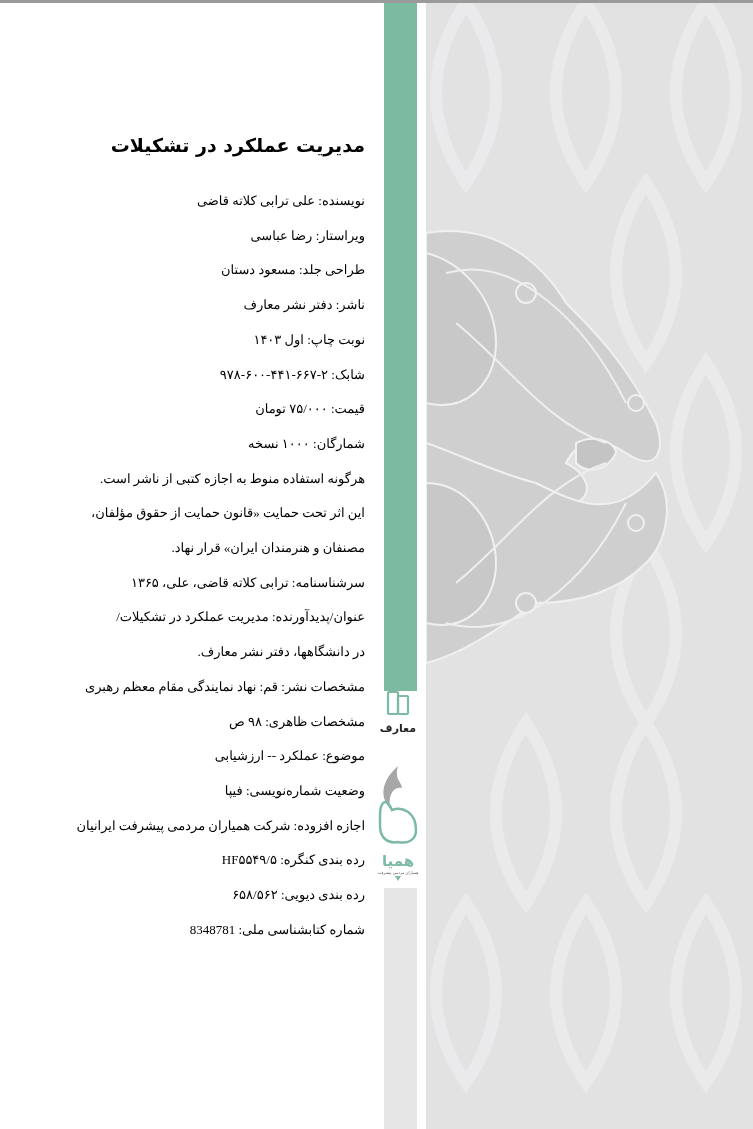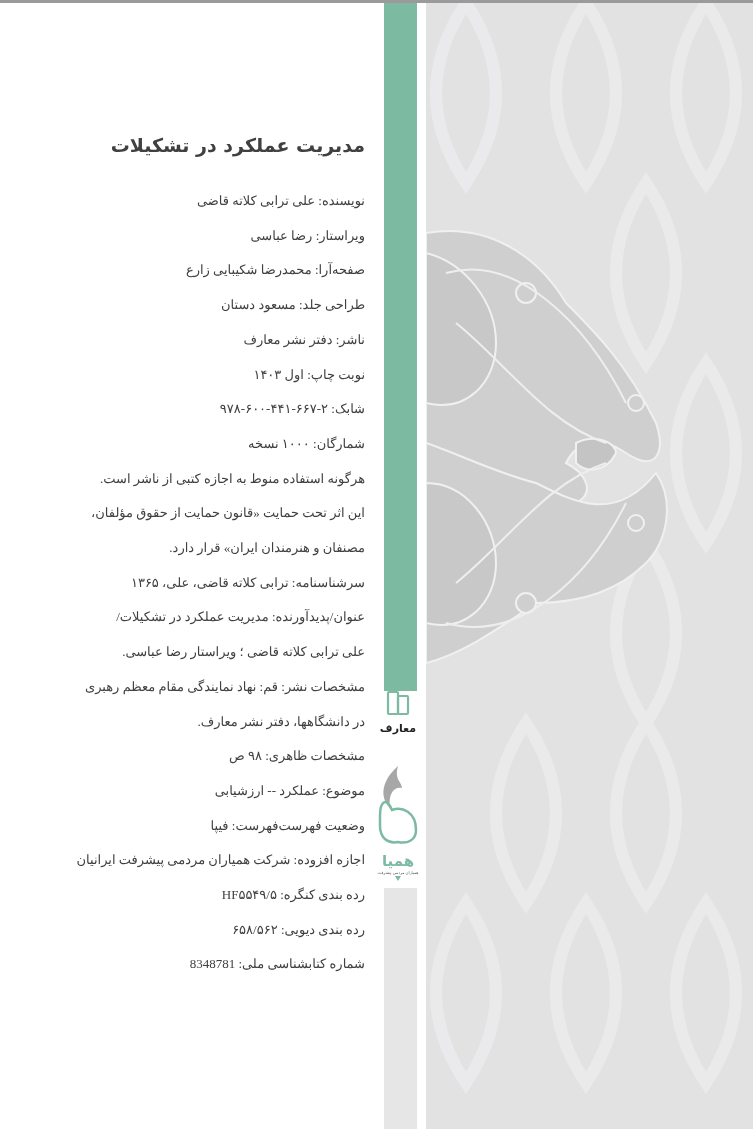--- a/index.html
+++ b/index.html
@@ -11,53 +11,52 @@
   .top-strip { position:absolute; left:0; top:0; width:753px; height:3px; background:#9a9a9a; }
   .green-bar { position:absolute; left:384px; top:3px; width:33px; height:688px; background:#7dbaa2; }
   .grey-bar { position:absolute; left:384px; top:888px; width:33px; height:241px; background:#e6e6e6; }
   .pattern-panel {
     position:absolute; left:426px; top:3px; width:327px; height:1126px;
     background:#e2e2e3; overflow:hidden;
   }
   .pattern-panel svg { position:absolute; left:0; top:0; }
   .text-col {
     position:absolute; right:388px; top:130px; width:340px;
-    direction:rtl; text-align:right; color:#404040;
+    direction:rtl; text-align:right; color:#000000;
   }
   .title { font-size:19px; font-weight:bold; margin:0 0 24px 0; line-height:30px; }
   .line { font-size:13px; line-height:34.7px; white-space:nowrap;font-family:Liberation Serif, serif; }
   .logo-maaref { position:absolute; left:372px; top:690px; width:52px; height:46px; }
   .logo-hamia { position:absolute; left:372px; top:762px; width:52px; height:120px; }
 </style>
 </head>
 <body>
 
 <div class="top-strip"></div>
 
 <div class="text-col">
   <div class="title">مدیریت عملکرد در تشکیلات</div>
   <div class="line">نویسنده: علی ترابی کلاته قاضی</div>
   <div class="line">ویراستار: رضا عباسی</div>
-  <div class="line">صفحه‌آرا: محمدرضا شکیبایی زارع</div>
   <div class="line">طراحی جلد: مسعود دستان</div>
   <div class="line">ناشر: دفتر نشر معارف</div>
   <div class="line">نوبت چاپ: اول ۱۴۰۳</div>
   <div class="line">شابک: ۲-۶۶۷-۴۴۱-۶۰۰-۹۷۸</div>
+  <div class="line">قیمت: ۷۵/۰۰۰ تومان</div>
   <div class="line">شمارگان: ۱۰۰۰ نسخه</div>
   <div class="line">هرگونه استفاده منوط به اجازه کتبی از ناشر است.</div>
   <div class="line">این اثر تحت حمایت «قانون حمایت از حقوق مؤلفان،</div>
-  <div class="line">مصنفان و هنرمندان ایران» قرار دارد.</div>
+  <div class="line">مصنفان و هنرمندان ایران» قرار نهاد.</div>
   <div class="line">سرشناسنامه: ترابی کلاته قاضی، علی، ۱۳۶۵</div>
   <div class="line">عنوان/پدیدآورنده: مدیریت عملکرد در تشکیلات/</div>
-  <div class="line">علی ترابی کلاته قاضی ؛ ویراستار رضا عباسی.</div>
+  <div class="line">در دانشگاهها، دفتر نشر معارف.</div>
   <div class="line">مشخصات نشر: قم: نهاد نمایندگی مقام معظم رهبری</div>
-  <div class="line">در دانشگاهها، دفتر نشر معارف.</div>
   <div class="line">مشخصات ظاهری: ۹۸ ص</div>
   <div class="line">موضوع: عملکرد -- ارزشیابی</div>
-  <div class="line">وضعیت فهرست‌فهرست: فیپا</div>
+  <div class="line">وضعیت شماره‌نویسی: فیپا</div>
   <div class="line">اجازه افزوده: شرکت همیاران مردمی پیشرفت ایرانیان</div>
   <div class="line">رده بندی کنگره: HF۵۵۴۹/۵</div>
   <div class="line">رده بندی دیویی: ۶۵۸/۵۶۲</div>
   <div class="line">شماره کتابشناسی ملی: 8348781</div>
 </div>
 
 <div class="green-bar"></div>
 <div class="grey-bar"></div>
 
 <div class="logo-maaref">

